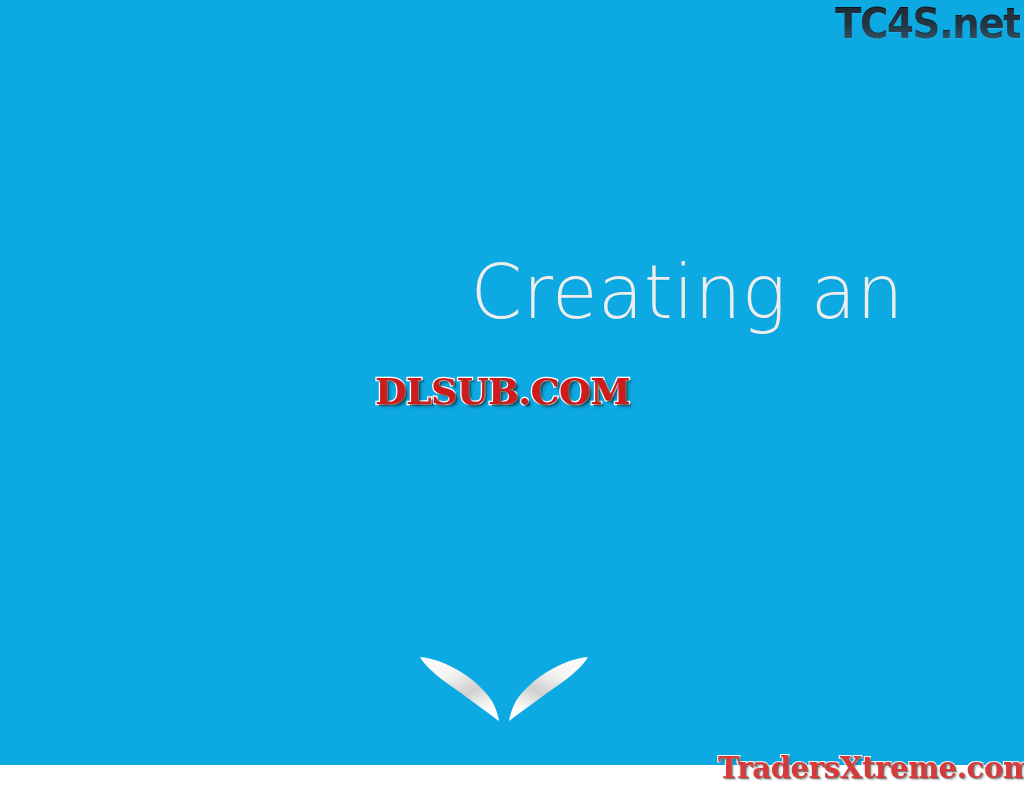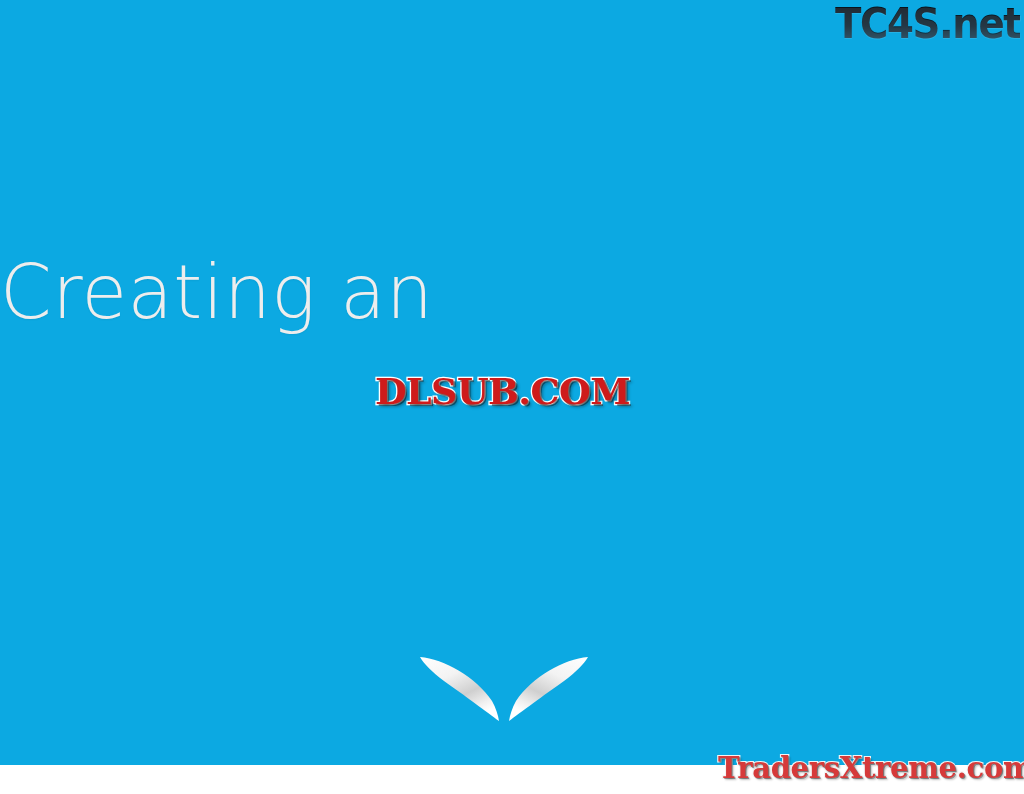--- a/index.html
+++ b/index.html
@@ -59,21 +59,21 @@
     text-shadow: 0 1px 0 rgba(255,255,255,0.10);
     white-space: nowrap;
   }
 
   
   .title-block {
     position: absolute;
     left: 0;
     top: 247px;
     width: 904px;
-    text-align: left;
+    text-align: right;
   }
 
   .title-line {
     display: block;
     font-family: "DejaVu Sans", sans-serif;
     font-weight: 300;
     font-size: 74px;
     line-height: 90px;
     color: #EDEDED;
     letter-spacing: 0.5px;

